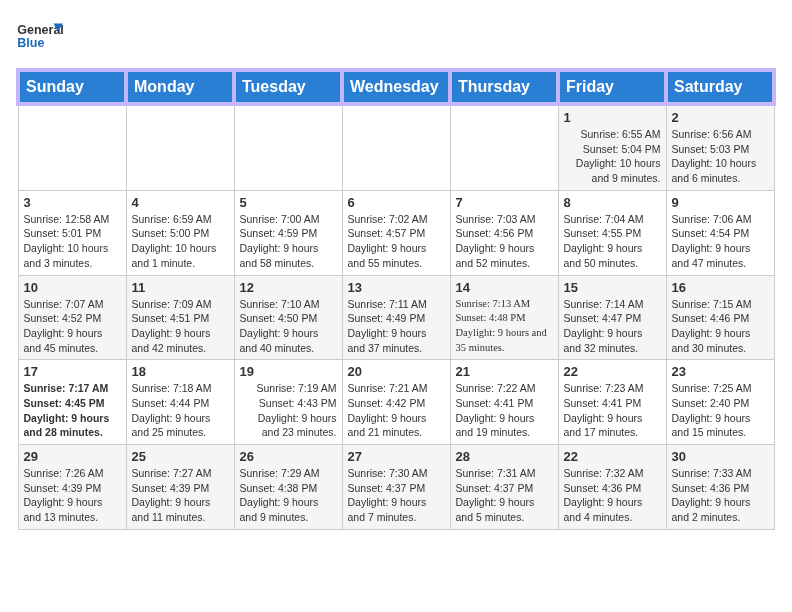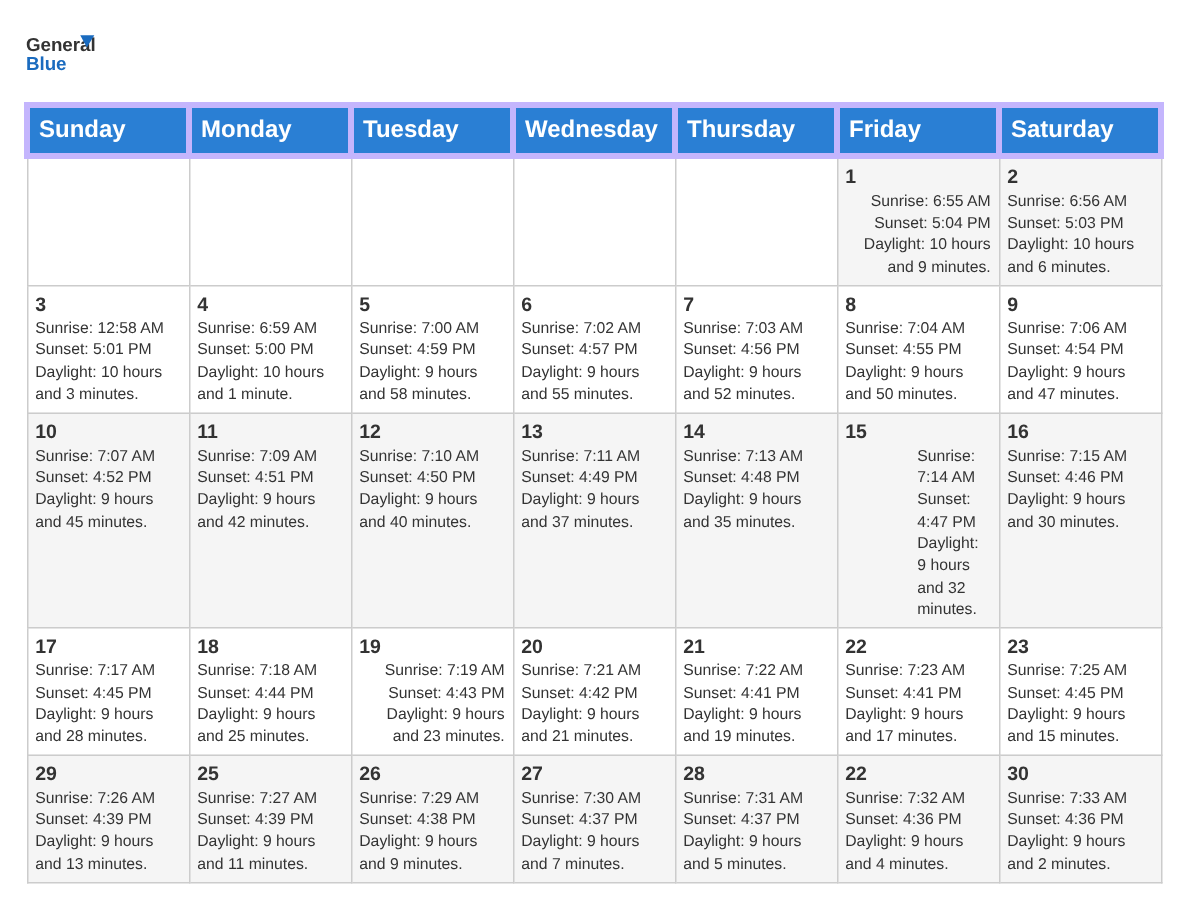--- a/index.html
+++ b/index.html
@@ -190,41 +190,41 @@
 Daylight: 9 hours and 40 minutes.</div>
         </td>
         <td>
           <span class="day-number">13</span>
           <div class="day-info" style="white-space: pre-line;">Sunrise: 7:11 AM
 Sunset: 4:49 PM
 Daylight: 9 hours and 37 minutes.</div>
         </td>
         <td>
           <span class="day-number">14</span>
-          <div class="day-info" style="white-space: pre-line;">Sunrise: 7:13 AM
+          <div class="day-info" style="white-space: pre-line; font-family: Liberation Serif, serif;">Sunrise: 7:13 AM
 Sunset: 4:48 PM
 Daylight: 9 hours and 35 minutes.</div>
         </td>
         <td>
           <span class="day-number">15</span>
-          <div class="day-info" style="white-space: pre-line; margin-left: 48px;">Sunrise: 7:14 AM
+          <div class="day-info" style="white-space: pre-line;">Sunrise: 7:14 AM
 Sunset: 4:47 PM
 Daylight: 9 hours and 32 minutes.</div>
         </td>
         <td>
           <span class="day-number">16</span>
           <div class="day-info" style="white-space: pre-line;">Sunrise: 7:15 AM
 Sunset: 4:46 PM
 Daylight: 9 hours and 30 minutes.</div>
         </td>
       </tr>
       <tr>
         <td>
           <span class="day-number">17</span>
-          <div class="day-info" style="white-space: pre-line;">Sunrise: 7:17 AM
+          <div class="day-info" style="white-space: pre-line; font-weight: bold;">Sunrise: 7:17 AM
 Sunset: 4:45 PM
 Daylight: 9 hours and 28 minutes.</div>
         </td>
         <td>
           <span class="day-number">18</span>
           <div class="day-info" style="white-space: pre-line;">Sunrise: 7:18 AM
 Sunset: 4:44 PM
 Daylight: 9 hours and 25 minutes.</div>
         </td>
         <td>
@@ -247,21 +247,21 @@
         </td>
         <td>
           <span class="day-number">22</span>
           <div class="day-info" style="white-space: pre-line;">Sunrise: 7:23 AM
 Sunset: 4:41 PM
 Daylight: 9 hours and 17 minutes.</div>
         </td>
         <td>
           <span class="day-number">23</span>
           <div class="day-info" style="white-space: pre-line;">Sunrise: 7:25 AM
-Sunset: 4:45 PM
+Sunset: 2:40 PM
 Daylight: 9 hours and 15 minutes.</div>
         </td>
       </tr>
       <tr>
         <td>
           <span class="day-number">29</span>
           <div class="day-info" style="white-space: pre-line;">Sunrise: 7:26 AM
 Sunset: 4:39 PM
 Daylight: 9 hours and 13 minutes.</div>
         </td>

